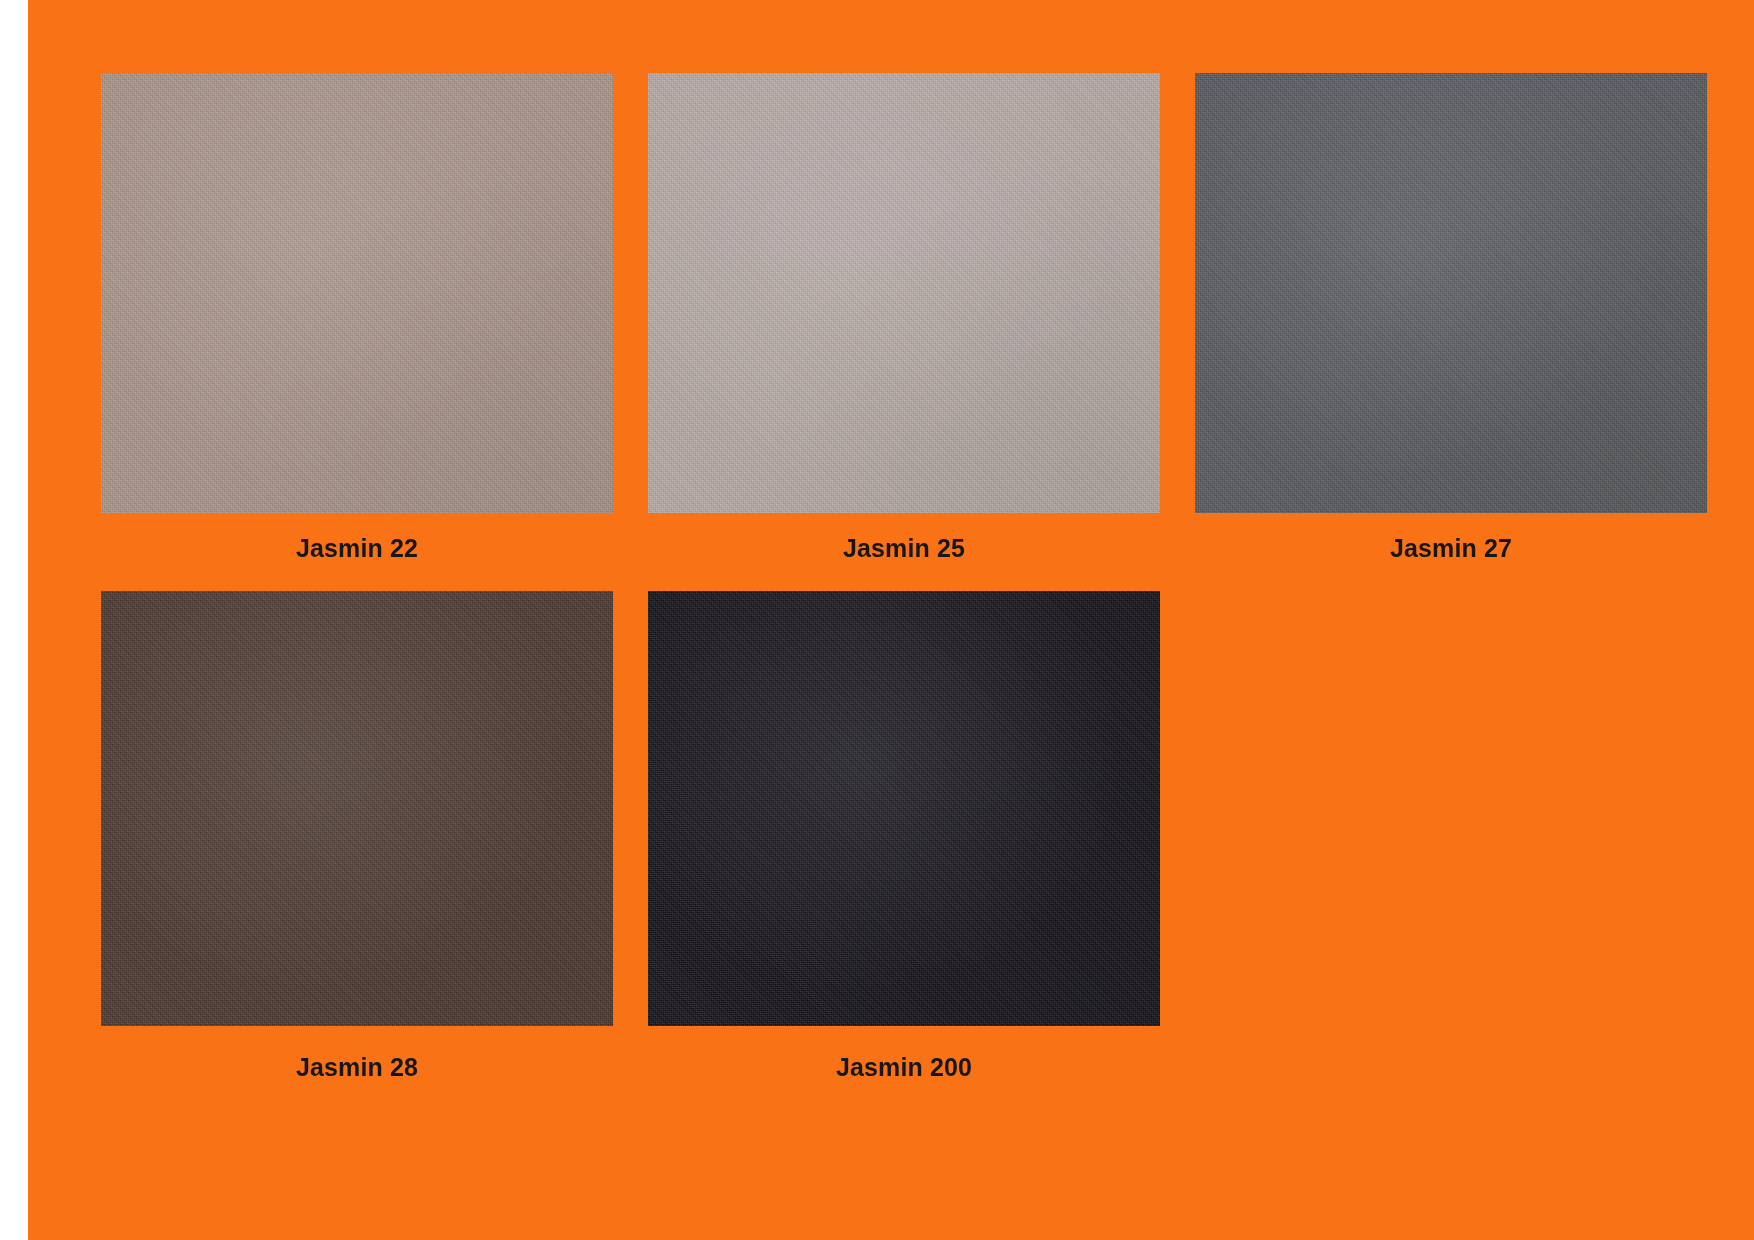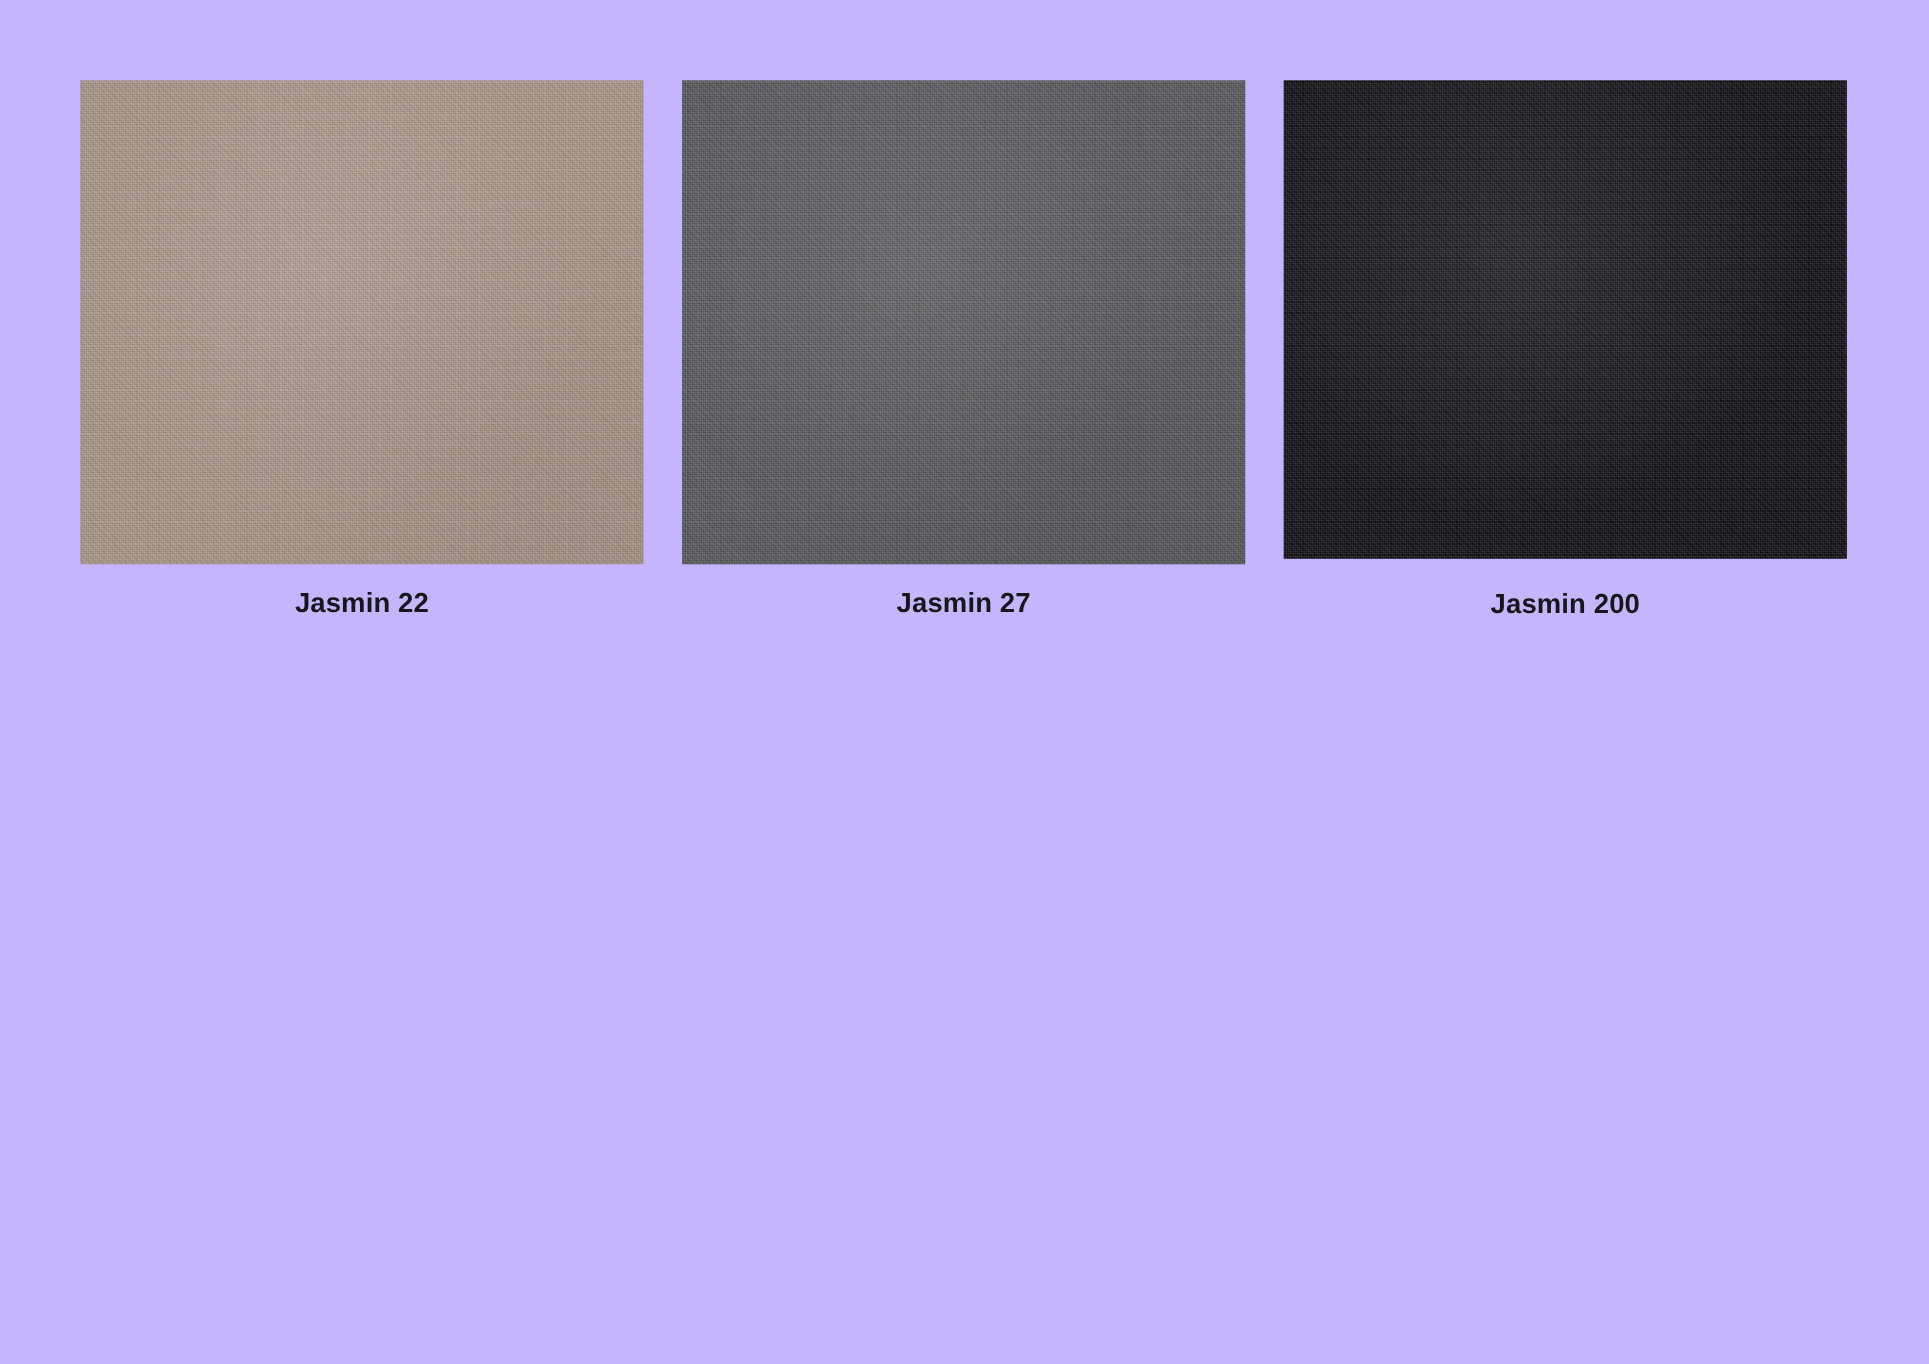--- a/index.html
+++ b/index.html
@@ -11,21 +11,22 @@
     width: 1754px;
     height: 1240px;
     font-family: "Liberation Sans", sans-serif;
     overflow: hidden;
     position: relative;
   }
 
   .sheet {
     position: absolute;
     inset: 0;
-    background: #c4b5fd;
+    background: #f97316;
+    margin-left: 28px;
   }
 
   .swatch-grid {
     position: absolute;
     left: 73px;
     top: 73px;
     width: 1608px;
     display: flex;
     flex-wrap: wrap;
     column-gap: 35px;
@@ -108,26 +109,34 @@
 <body style="background-color: rgb(255, 255, 255);">
 
 <div class="sheet">
   <div class="swatch-grid">
 
     <div class="swatch-cell row-1">
       <div class="swatch-tile" style="background-color: rgb(169, 149, 137);"></div>
       <div class="swatch-label" style="color: rgb(23, 23, 26);">Jasmin 22</div>
     </div>
 
+    <div class="swatch-cell row-1">
+      <div class="swatch-tile" style="background-color: rgb(183, 170, 166);"></div>
+      <div class="swatch-label" style="color: rgb(23, 23, 26);">Jasmin 25</div>
+    </div>
 
     <div class="swatch-cell row-1">
       <div class="swatch-tile" style="background-color: rgb(87, 88, 92);"></div>
       <div class="swatch-label" style="color: rgb(23, 23, 26); text-align: center;">Jasmin 27</div>
     </div>
 
+    <div class="swatch-cell row-2">
+      <div class="swatch-tile" style="background-color: rgb(74, 55, 47);"></div>
+      <div class="swatch-label" style="color: rgb(23, 23, 26);">Jasmin 28</div>
+    </div>
 
 
     <div class="swatch-cell row-2">
       <div class="swatch-tile" style="background-color: rgb(19, 17, 23);"></div>
       <div class="swatch-label" style="color: rgb(23, 23, 26);">Jasmin 200</div>
     </div>
 
   </div>
 </div>
 

